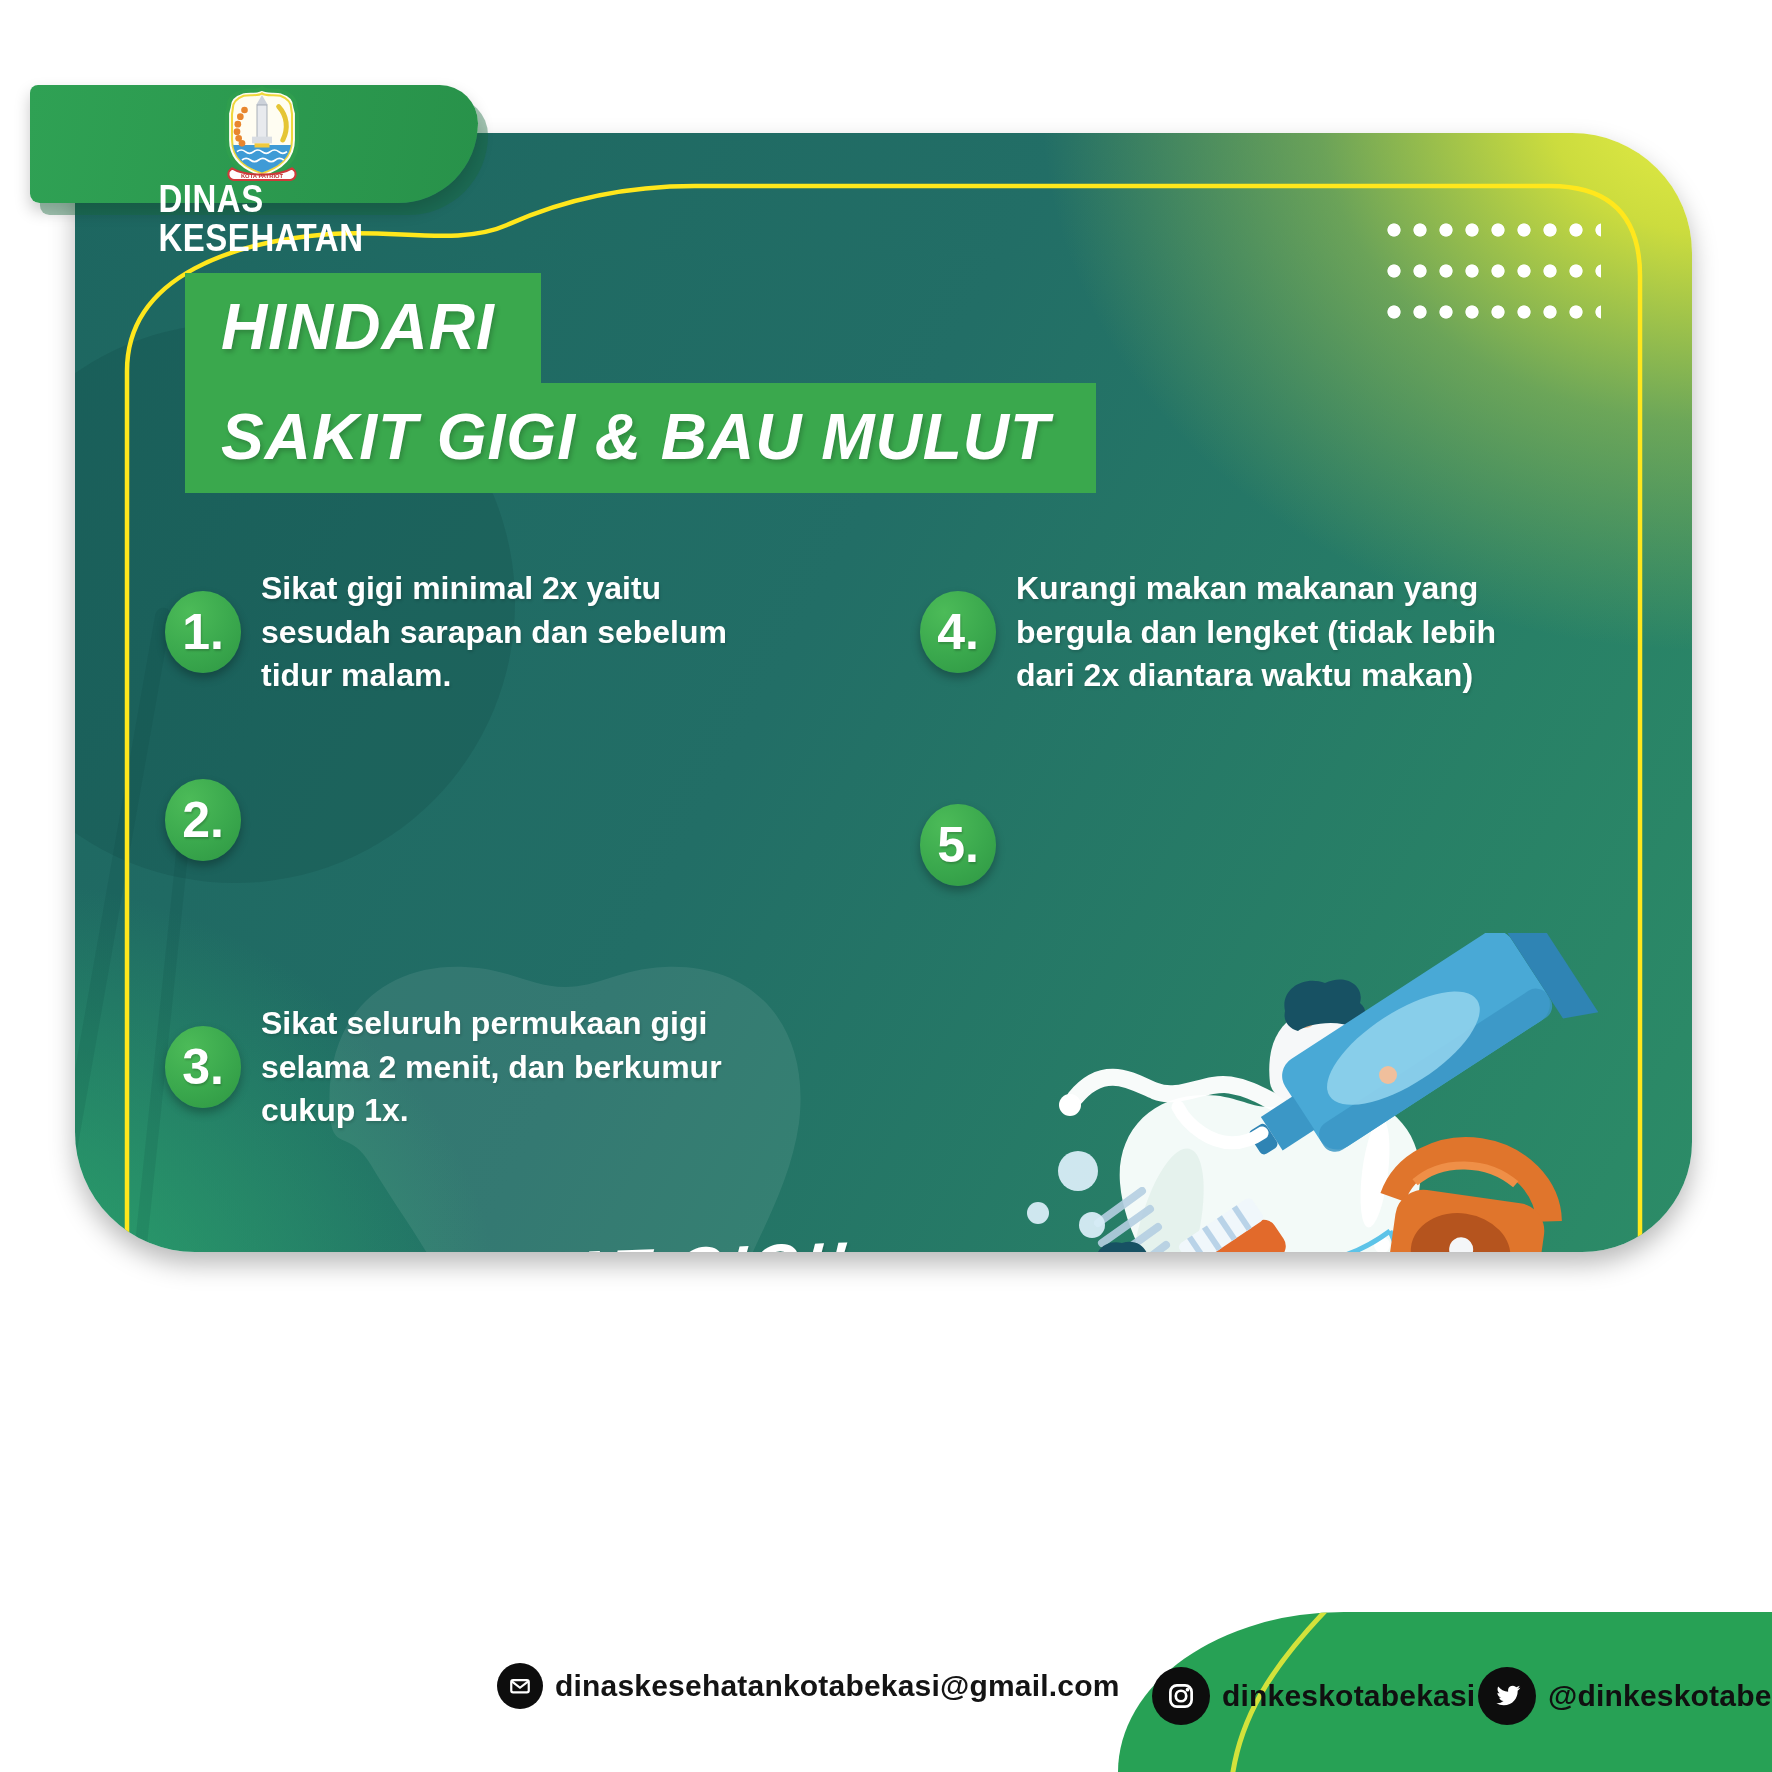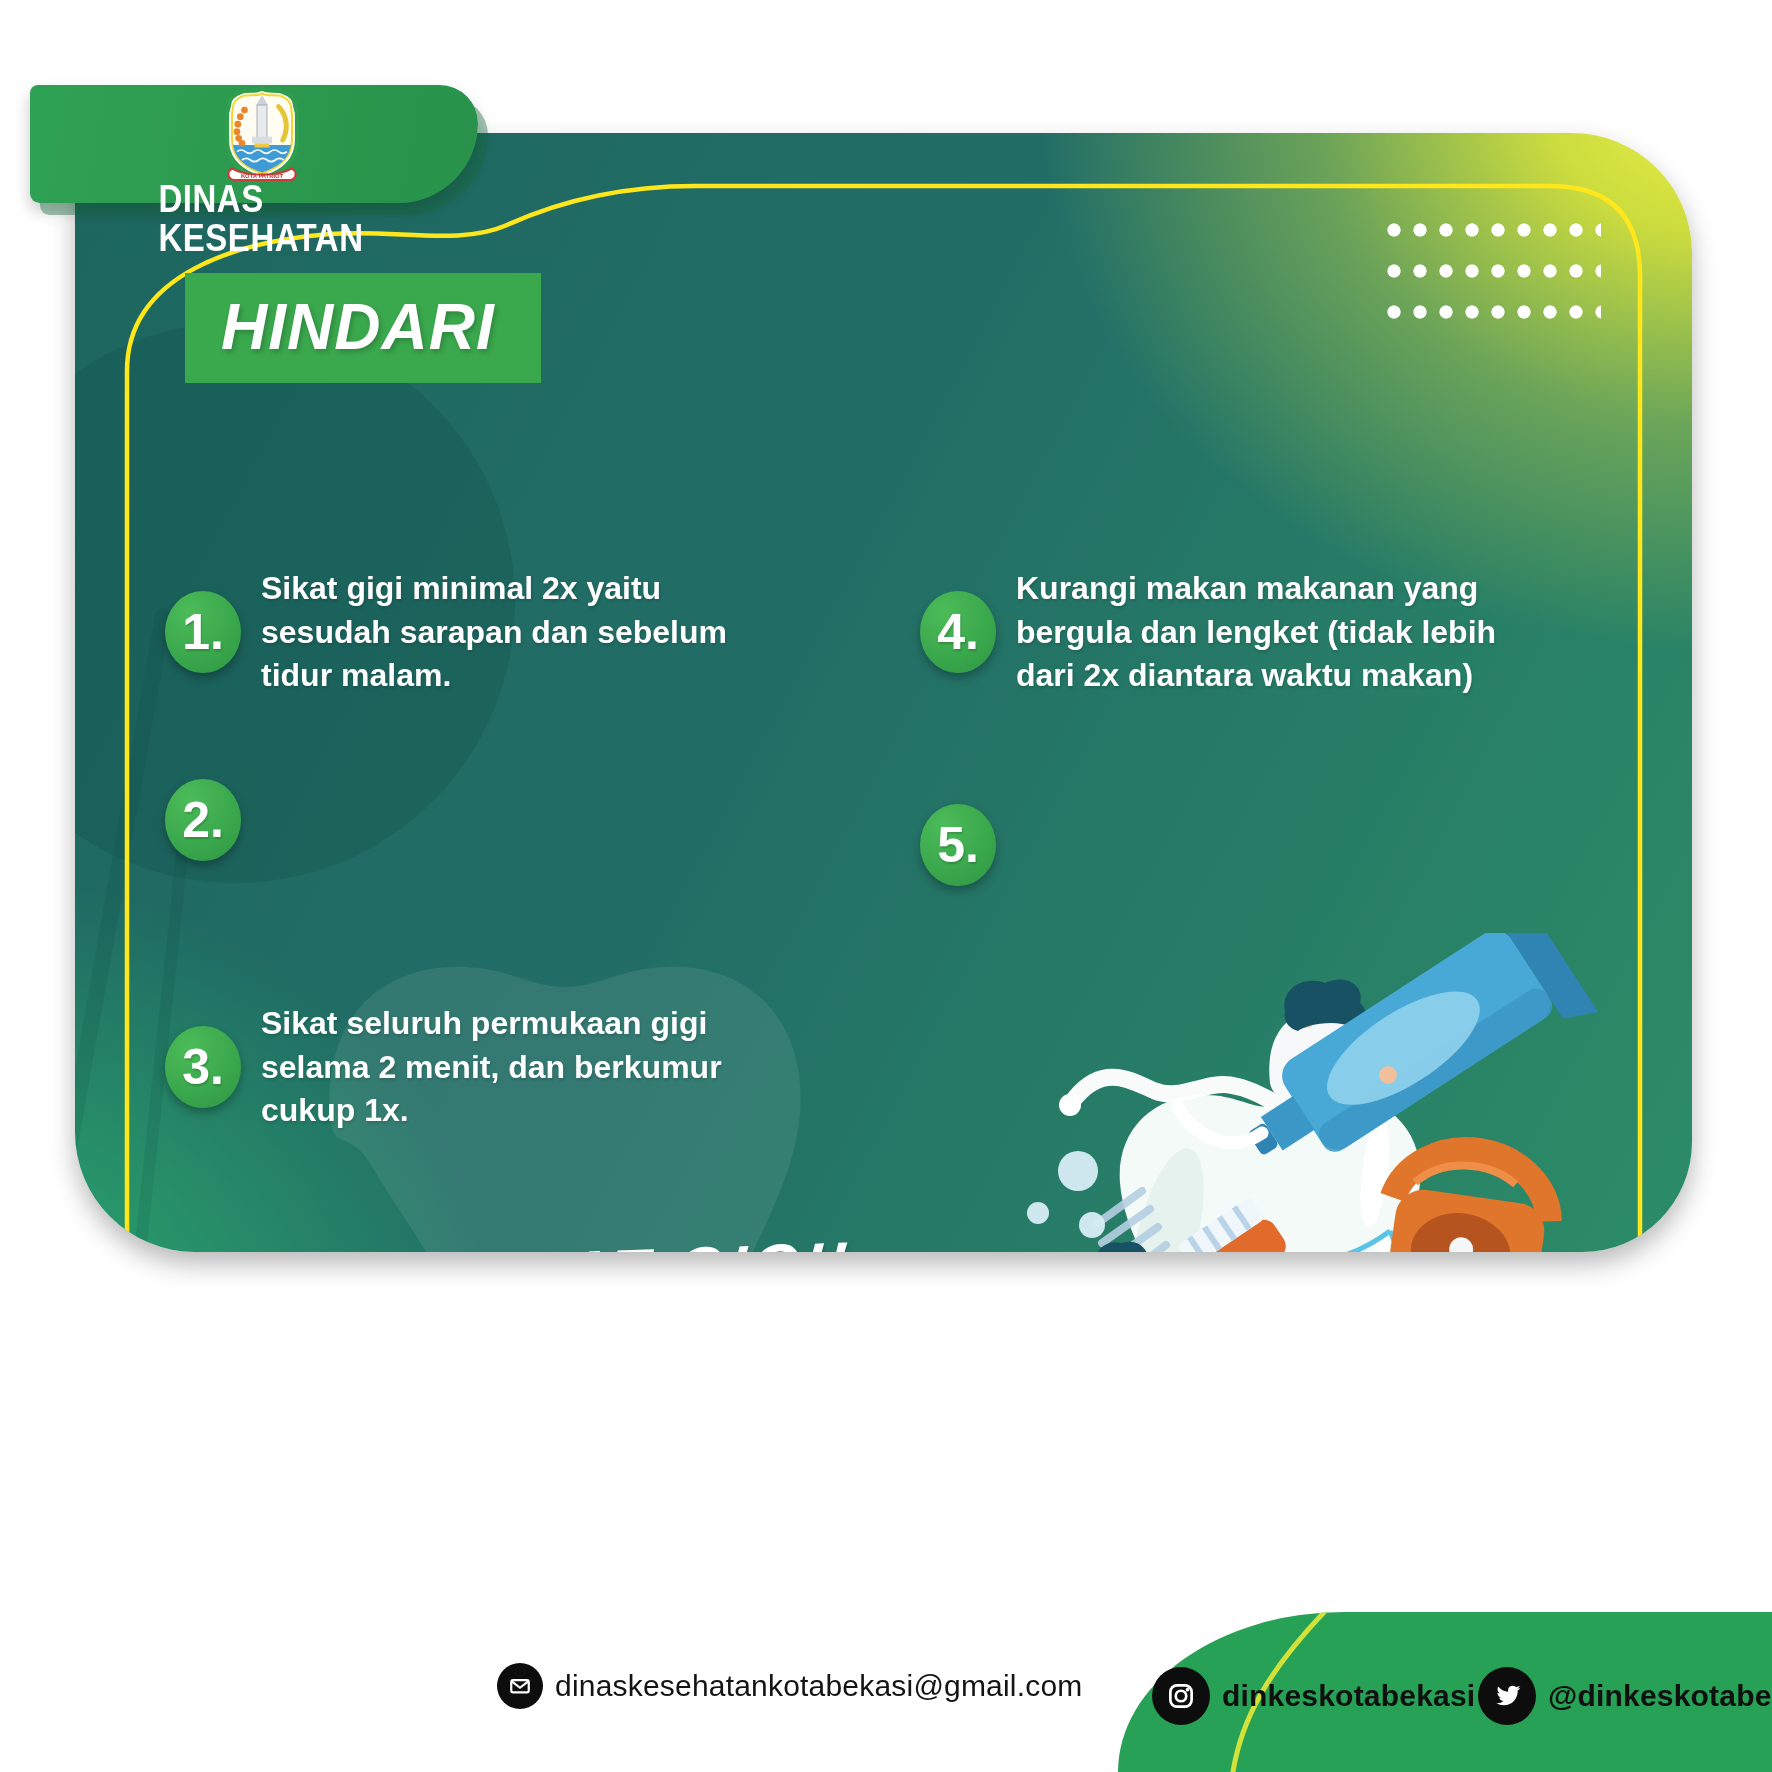--- a/index.html
+++ b/index.html
@@ -82,21 +82,21 @@
     display:flex;align-items:center;z-index:5;flex-direction:column;
   }
   .banner .emblem{width:84px;height:100px;margin-left:16px;flex:0 0 auto;}
   .banner-text{margin-left:14px;color:#fff;font-weight:bold;line-height:1.04;
     font-size:33px;letter-spacing:.5px;transform:scaleY(1.15);transform-origin:left center;}
   
   .footer-email{position:absolute;left:497px;top:1663px;display:flex;align-items:center;z-index:3;}
   .icon-circle{width:46px;height:46px;border-radius:50%;background:#0d0d0d;
     display:flex;align-items:center;justify-content:center;flex:0 0 auto;}
   .icon-circle.big{width:58px;height:58px;}
-  .footer-email .label{margin-left:12px;font-size:30px;color:#141414;font-weight:normal;letter-spacing:.2px;}
+  .footer-email .label{margin-left:12px;font-size:30px;color:#141414;font-weight:bold;letter-spacing:.2px;}
   .blob{
     position:absolute;left:1118px;top:1612px;width:654px;height:160px;
     background:#27a155;border-top-left-radius:240px 170px;overflow:hidden;z-index:2;
   }
   .blob .curve{position:absolute;left:0;top:0;width:654px;height:160px;}
   .social{position:absolute;display:flex;align-items:center;z-index:3;}
   .social .label{margin-left:12px;font-size:30px;color:#101010;font-weight:bold;letter-spacing:.2px;}
   .soc-insta{left:1152px;top:1667px;}
   .soc-twitter{left:1478px;top:1667px;}
 </style>
@@ -113,20 +113,21 @@
   </svg>
 
   <svg class="card-border" viewBox="0 0 1617 1478">
     <path d="M 620,53 C 545,53 485,68 432,92 C 385,113 320,96 255,101 C 165,108 52,140 52,238 L 52,1362 Q 52,1452 142,1452 L 1475,1452 Q 1565,1452 1565,1362 L 1565,143 Q 1565,53 1475,53 Z" fill="none" stroke="#ffe71c" stroke-width="4.5"></path>
   </svg>
 
   <div class="dots"></div>
 
   <div class="title-wrap">
     <div class="title-box">HINDARI</div>
+    <div class="title-box">SAKIT GIGI &amp; BAU MULUT</div>
   </div>
 
   <div class="tip tip1">
     <div class="tip-num">1.</div>
     <div class="tip-text">Sikat gigi minimal 2x yaitu
 sesudah sarapan dan sebelum
 tidur malam.</div>
   </div>
   <div class="tip tip2">
     <div class="tip-num">2.</div>

